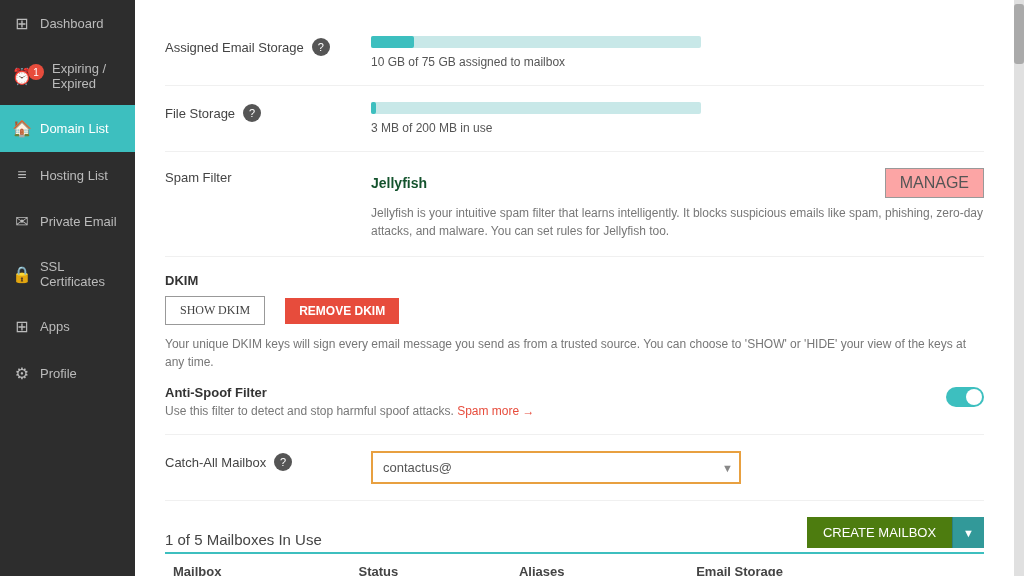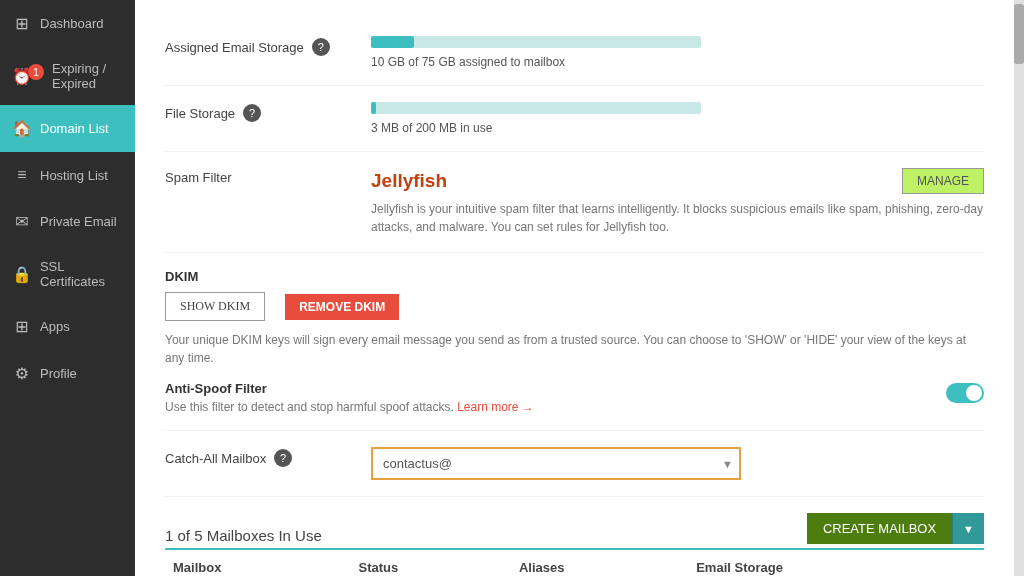--- a/index.html
+++ b/index.html
@@ -133,28 +133,28 @@
 
     
     .spam-filter-header {
       display: flex;
       align-items: center;
       justify-content: space-between;
       margin-bottom: 6px;
     }
     .spam-filter-name {
       font-weight: bold;
-      font-size: 19px;
-      color: #c2410c;
+      font-size: 14px;
+      color: #14532d;
     }
     .btn-manage {
       padding: 5px 14px;
       border: 1px solid #999;
-      background: #bef264;
-      font-size: 12px;
+      background: #fca5a5;
+      font-size: 16px;
       cursor: pointer;
       color: #555;
     }
     .spam-filter-desc {
       font-size: 12px;
       color: #777;
       line-height: 1.5;
     }
 
     
@@ -404,21 +404,21 @@
       <div class="dkim-buttons">
         <button class="btn-show-dkim">SHOW DKIM</button>
         <button class="btn-remove-dkim">REMOVE DKIM</button>
       </div>
       <p class="dkim-desc">Your unique DKIM keys will sign every email message you send as from a trusted source. You can choose to 'SHOW' or 'HIDE' your view of the keys at any time.</p>
       <div class="antispoof-row">
         <div class="antispoof-text">
           <div class="antispoof-title">Anti-Spoof Filter</div>
           <div class="antispoof-desc">
             <span>Use this filter to detect and stop harmful spoof attacks.</span>
-            <a href="#">Learn more →</a>
+            <a href="#">Spam more →</a>
           </div>
         </div>
         <div class="toggle">
           <div class="toggle-knob"></div>
         </div>
       </div>
     </div>
   </div>
 
   <div class="setting-row">

